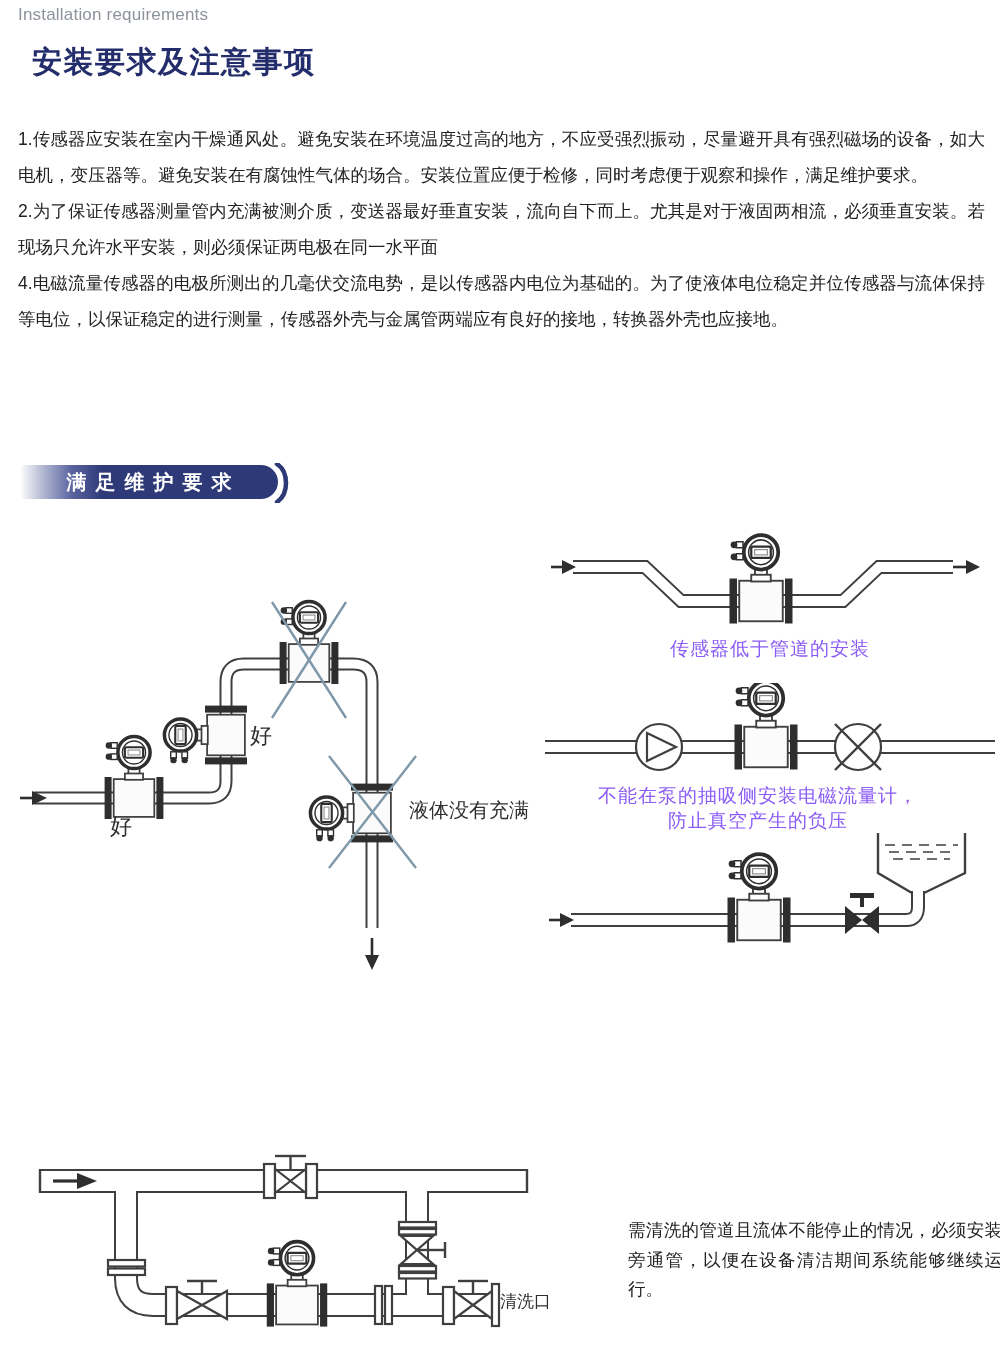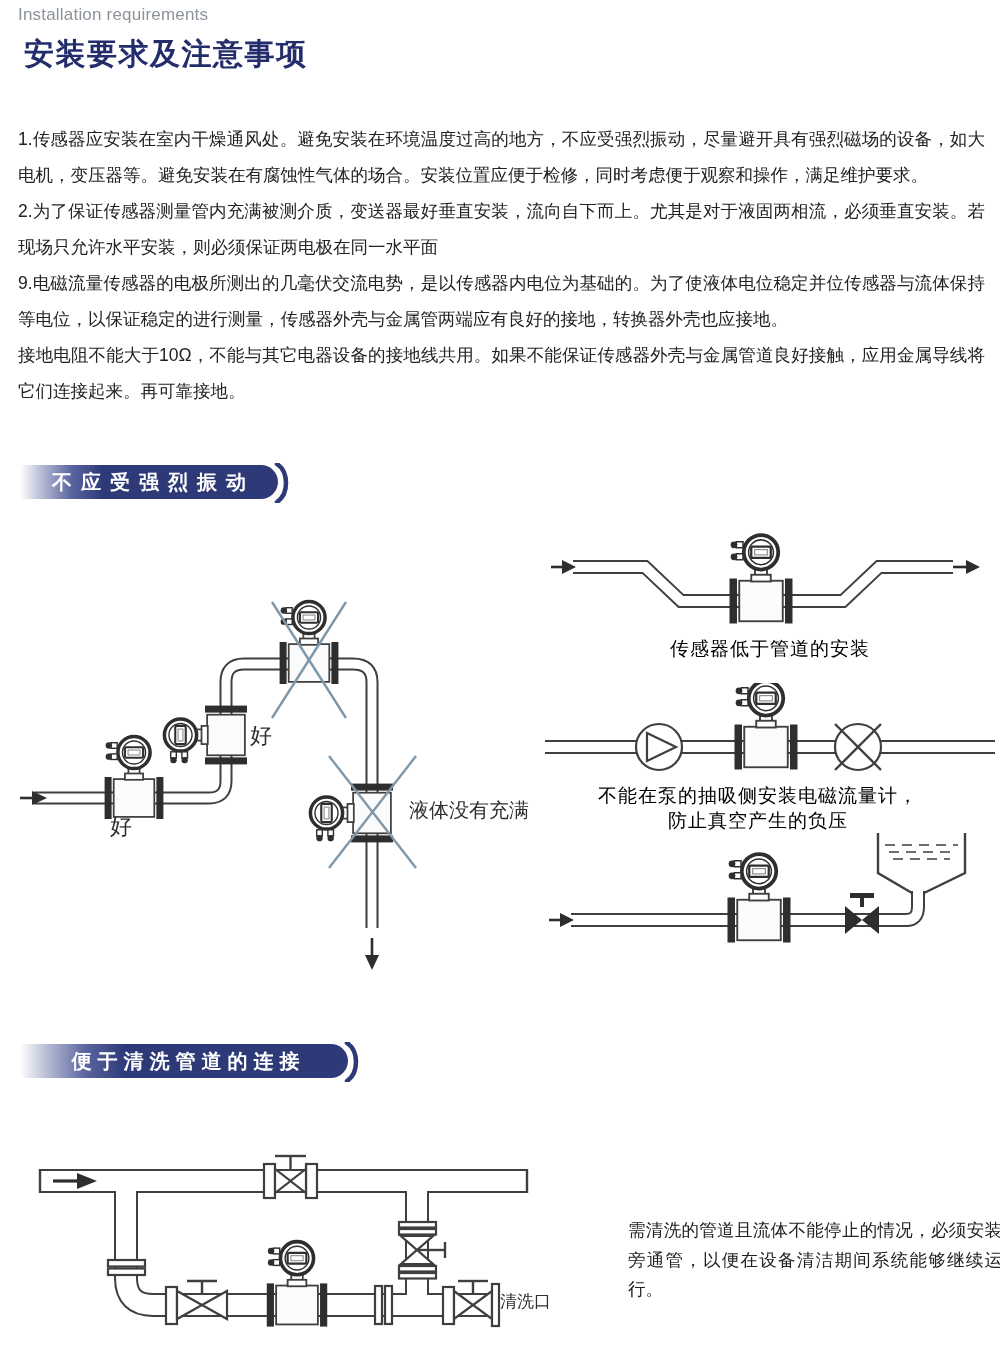--- a/index.html
+++ b/index.html
@@ -1,31 +1,31 @@
 <!DOCTYPE html>
 <html><head>
 <meta charset="utf-8">
 <style>
   html,body{margin:0;padding:0;background:#fff;}
   .page{position:relative;width:1000px;height:1356px;background:#fff;overflow:hidden;
         font-family:"Liberation Sans","DejaVu Sans",sans-serif;border-radius:19px;}
   .abs{position:absolute;}
   .eyebrow{left:18px;top:5px;font-size:17px;color:#8d939b;letter-spacing:.2px;}
-  .title{left:16px;top:26px;margin:8px;font-size:30px;font-weight:700;color:#232d6b;letter-spacing:1.5px;}
+  .title{left:16px;top:26px;margin:16px;font-size:30px;font-weight:700;color:#232d6b;letter-spacing:1.5px;}
   .notes{left:18px;top:121px;width:967px;}
   .notes p{margin:0;font-size:17.5px;line-height:36px;color:#222;text-align:justify;font-weight:500;}
   .pill{height:34px;display:flex;align-items:center;justify-content:center;
         background:linear-gradient(90deg,#ffffff 0%,#b9bed6 8%,#5a64a0 20%,#2e3a78 32%,#2e3a78 100%);
         border-radius:4px 17px 17px 4px;color:#fff;font-weight:700;font-size:20px;}
   .pill-1{left:20px;top:465px;width:258px;letter-spacing:9px;}
   .pill-2{left:20px;top:1044px;width:328px;letter-spacing:6px;}
   .pill .crescent{position:absolute;right:-16px;top:-2px;}
   .pill span{padding-left:9px;} 
   .dlabel{color:#2f2f2f;font-weight:500;}
-  .caption{color:#000000;font-size:19px;letter-spacing:1px;text-align:center;font-weight:500;}
+  .caption{color:#8b5cf6;font-size:19px;letter-spacing:1px;text-align:center;font-weight:500;}
   .cleaning-note{left:628px;top:1216px;width:374px;font-size:17.5px;line-height:29.5px;color:#222;
                  text-align:justify;font-weight:500;}
   
   .pipe-o{fill:none;stroke:#3f3f3f;stroke-width:13px;}
   .pipe-i{fill:none;stroke:#ffffff;stroke-width:9px;}
   .thin-o{fill:none;stroke:#3f3f3f;stroke-width:14px;}
   .thin-i{fill:none;stroke:#ffffff;stroke-width:10px;}
   .slab-o{fill:none;stroke:#3f3f3f;stroke-width:24px;}
   .slab-i{fill:none;stroke:#ffffff;stroke-width:20px;}
   .comp{fill:#ffffff;stroke:#3f3f3f;stroke-width:2.2px;}
@@ -57,26 +57,25 @@
       </g>
     </defs>
   </svg>
 
   <div class="abs eyebrow">Installation requirements</div>
   <h1 class="abs title">安装要求及注意事项</h1>
 
   <div class="abs notes">
     <p>1.传感器应安装在室内干燥通风处。避免安装在环境温度过高的地方，不应受强烈振动，尽量避开具有强烈磁场的设备，如大电机，变压器等。避免安装在有腐蚀性气体的场合。安装位置应便于检修，同时考虑便于观察和操作，满足维护要求。</p>
     <p>2.为了保证传感器测量管内充满被测介质，变送器最好垂直安装，流向自下而上。尤其是对于液固两相流，必须垂直安装。若现场只允许水平安装，则必须保证两电极在同一水平面</p>
-    <p>9.电磁流量传感器的电极所测出的几毫伏交流电势，是以传感器内电位为基础的。为了使液体电位稳定并位传感器与流体保持等电位，以保证稳定的进行测量，传感器外壳与金属管两端应有良好的接地，转换器外壳也应接地。</p>
-    <p>接地电阻不能大于10Ω，不能与其它电器设备的接地线共用。如果不能保证传感器外壳与金属管道良好接触，应用金属导线将它们连接起来。再可靠接地。</p>
+    <p>4.电磁流量传感器的电极所测出的几毫伏交流电势，是以传感器内电位为基础的。为了使液体电位稳定并位传感器与流体保持等电位，以保证稳定的进行测量，传感器外壳与金属管两端应有良好的接地，转换器外壳也应接地。</p>
   </div>
 
   <div class="abs pill pill-1">
-    <span>不应受强烈振动</span>
+    <span>满足维护要求</span>
     <svg class="crescent" width="20" height="40" viewBox="0 0 20 40">
       <path d="M3 1 C 15 9 15 31 3 39" fill="none" stroke="#2e3a78" stroke-width="4.5" stroke-linecap="round"></path>
     </svg>
   </div>
 
   <svg class="abs" style="left:20px;top:560px" width="520" height="440" viewBox="0 0 520 440">
     <g>
       <path class="pipe-o" d="M 14,238 H 189 Q 206,238 206,221 V 122 Q 206,104 224,104 H 333 Q 352,104 352,122 V 368"></path>
       <path class="pipe-i" d="M 14,238 H 189 Q 206,238 206,221 V 122 Q 206,104 224,104 H 333 Q 352,104 352,122 V 368"></path>
     </g>
@@ -161,26 +160,20 @@
       <path class="dline" d="M 333,0 V 40 L 367,60"></path>
       <path class="dline" d="M 420,0 V 40 L 379,60"></path>
       <g stroke="#3f3f3f" stroke-width="1.6" stroke-dasharray="10 7">
         <line x1="340" y1="12" x2="413" y2="12"></line>
         <line x1="344" y1="19" x2="409" y2="19"></line>
         <line x1="348" y1="26" x2="405" y2="26"></line>
       </g>
     </g>
   </svg>
 
-  <div class="abs pill pill-2">
-    <span>便于清洗管道的连接</span>
-    <svg class="crescent" width="20" height="40" viewBox="0 0 20 40">
-      <path d="M3 1 C 15 9 15 31 3 39" fill="none" stroke="#2e3a78" stroke-width="4.5" stroke-linecap="round"></path>
-    </svg>
-  </div>
 
   <svg class="abs" style="left:25px;top:1140px" width="610" height="212" viewBox="0 0 610 212">
     <g>
       <path class="slab-o" d="M 15,41 H 502"></path>
       <path class="slab-o" d="M 101,50 V 138 Q 101,165 128,165 H 463"></path>
       <path class="slab-o" d="M 392,50 V 165"></path>
       <path class="slab-i" d="M 15,41 H 502"></path>
       <path class="slab-i" d="M 101,48 V 138 Q 101,165 128,165 H 463"></path>
       <path class="slab-i" d="M 392,48 V 165"></path>
       <line class="dline" x1="15" y1="29" x2="15" y2="53"></line>

